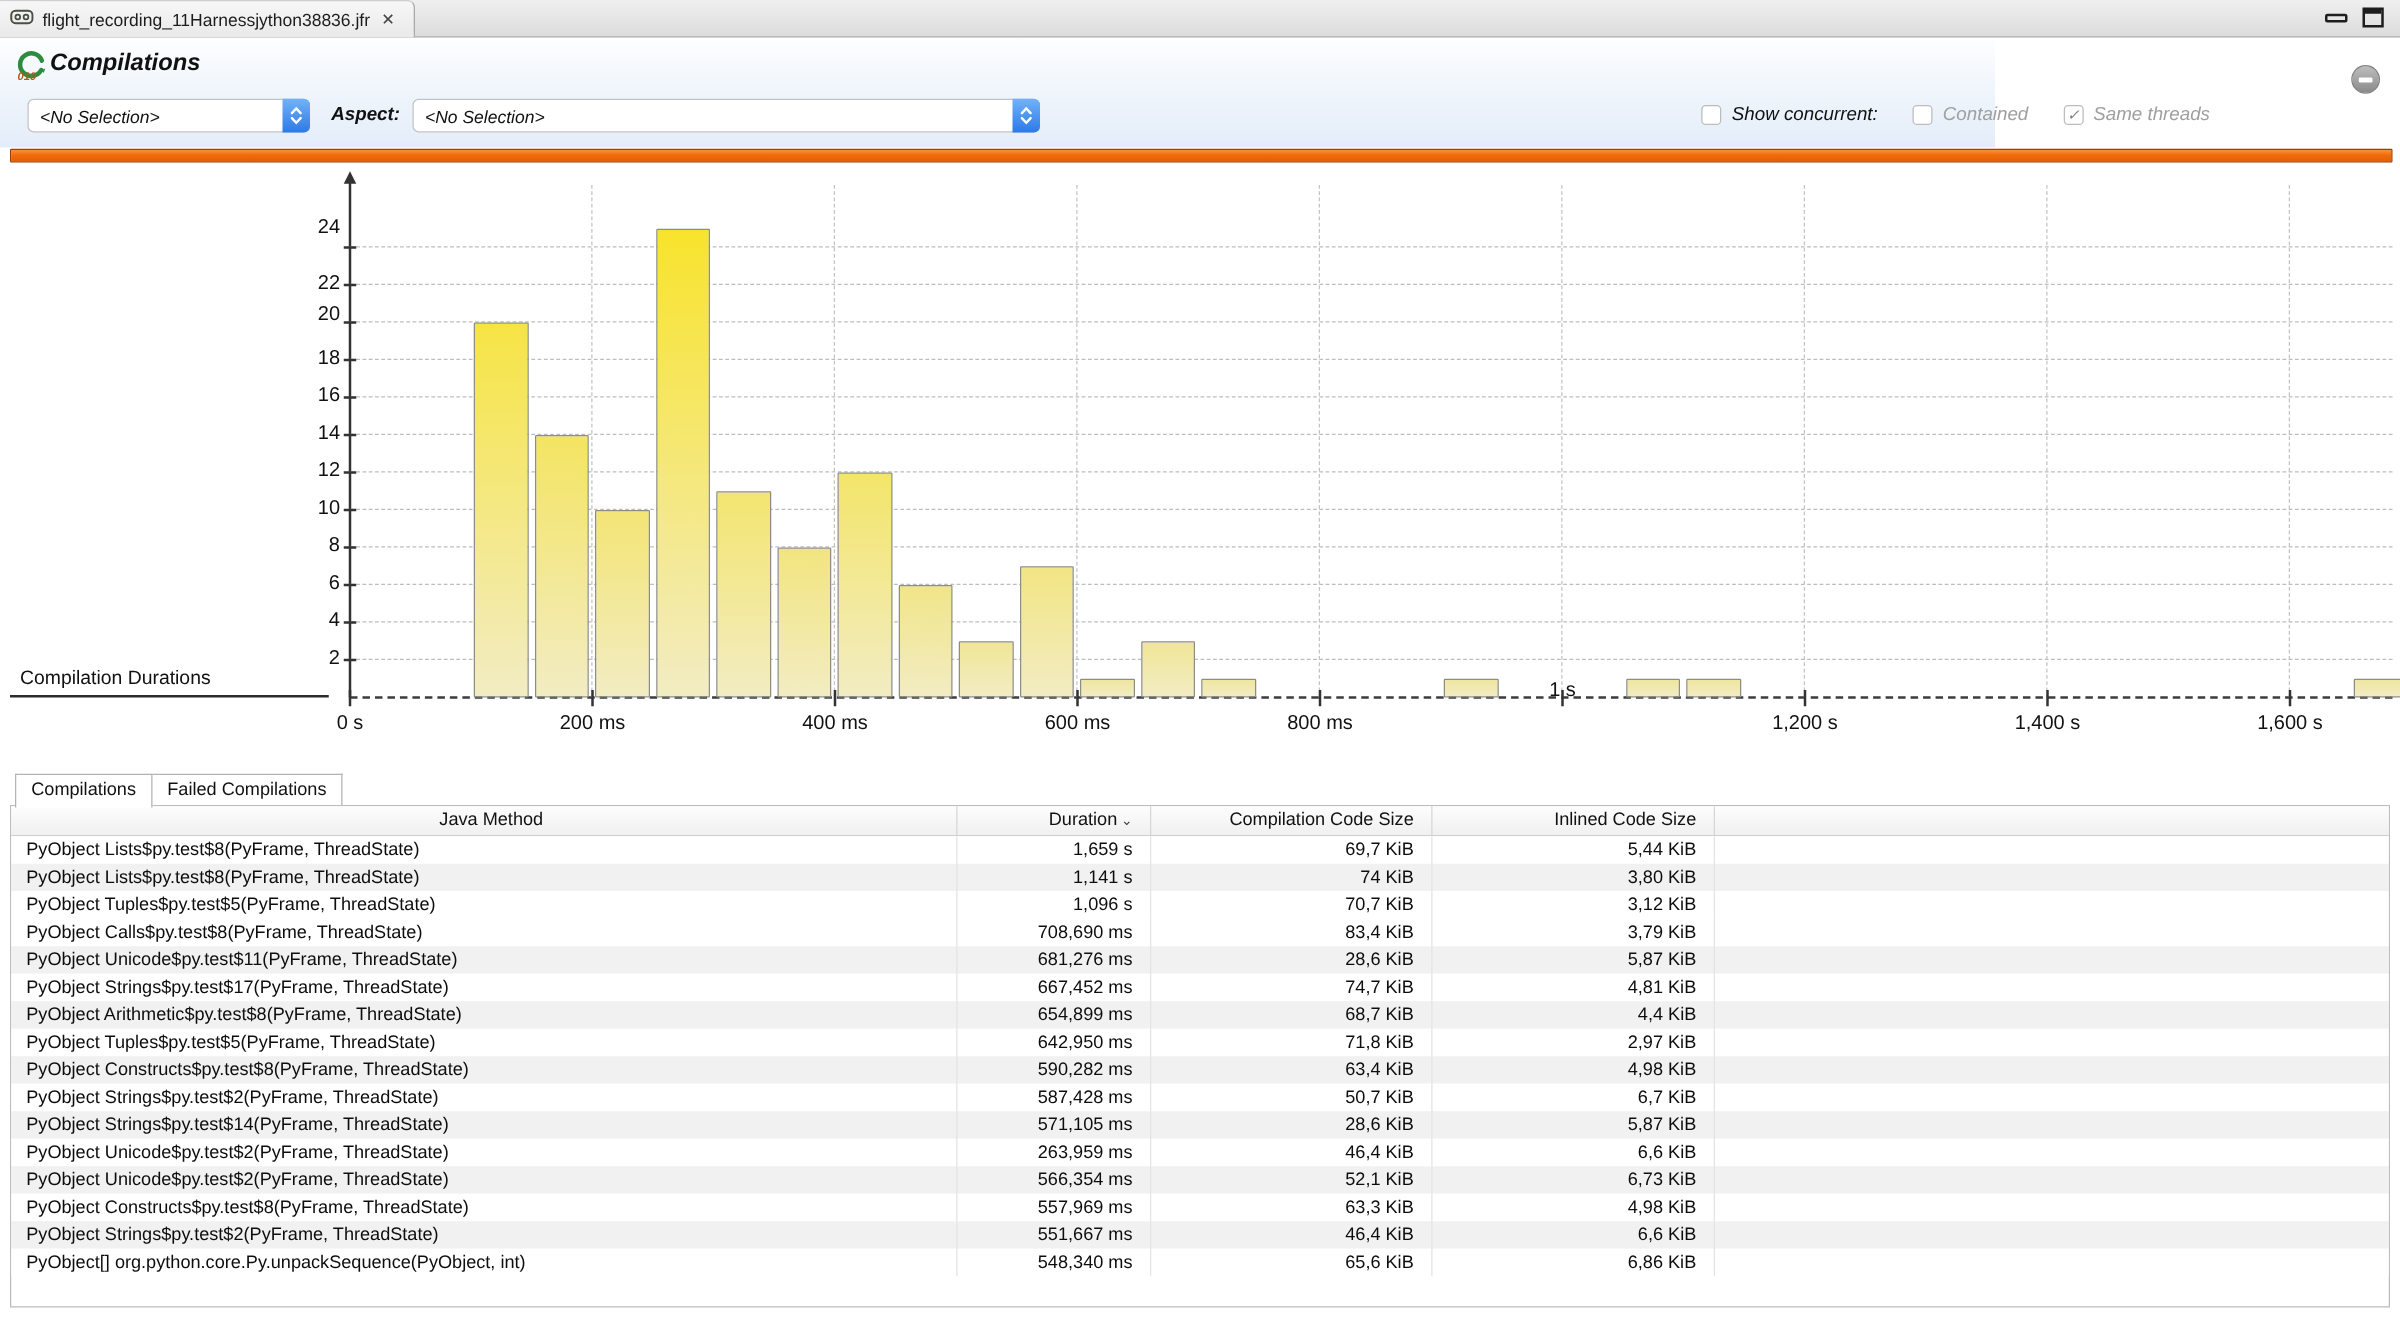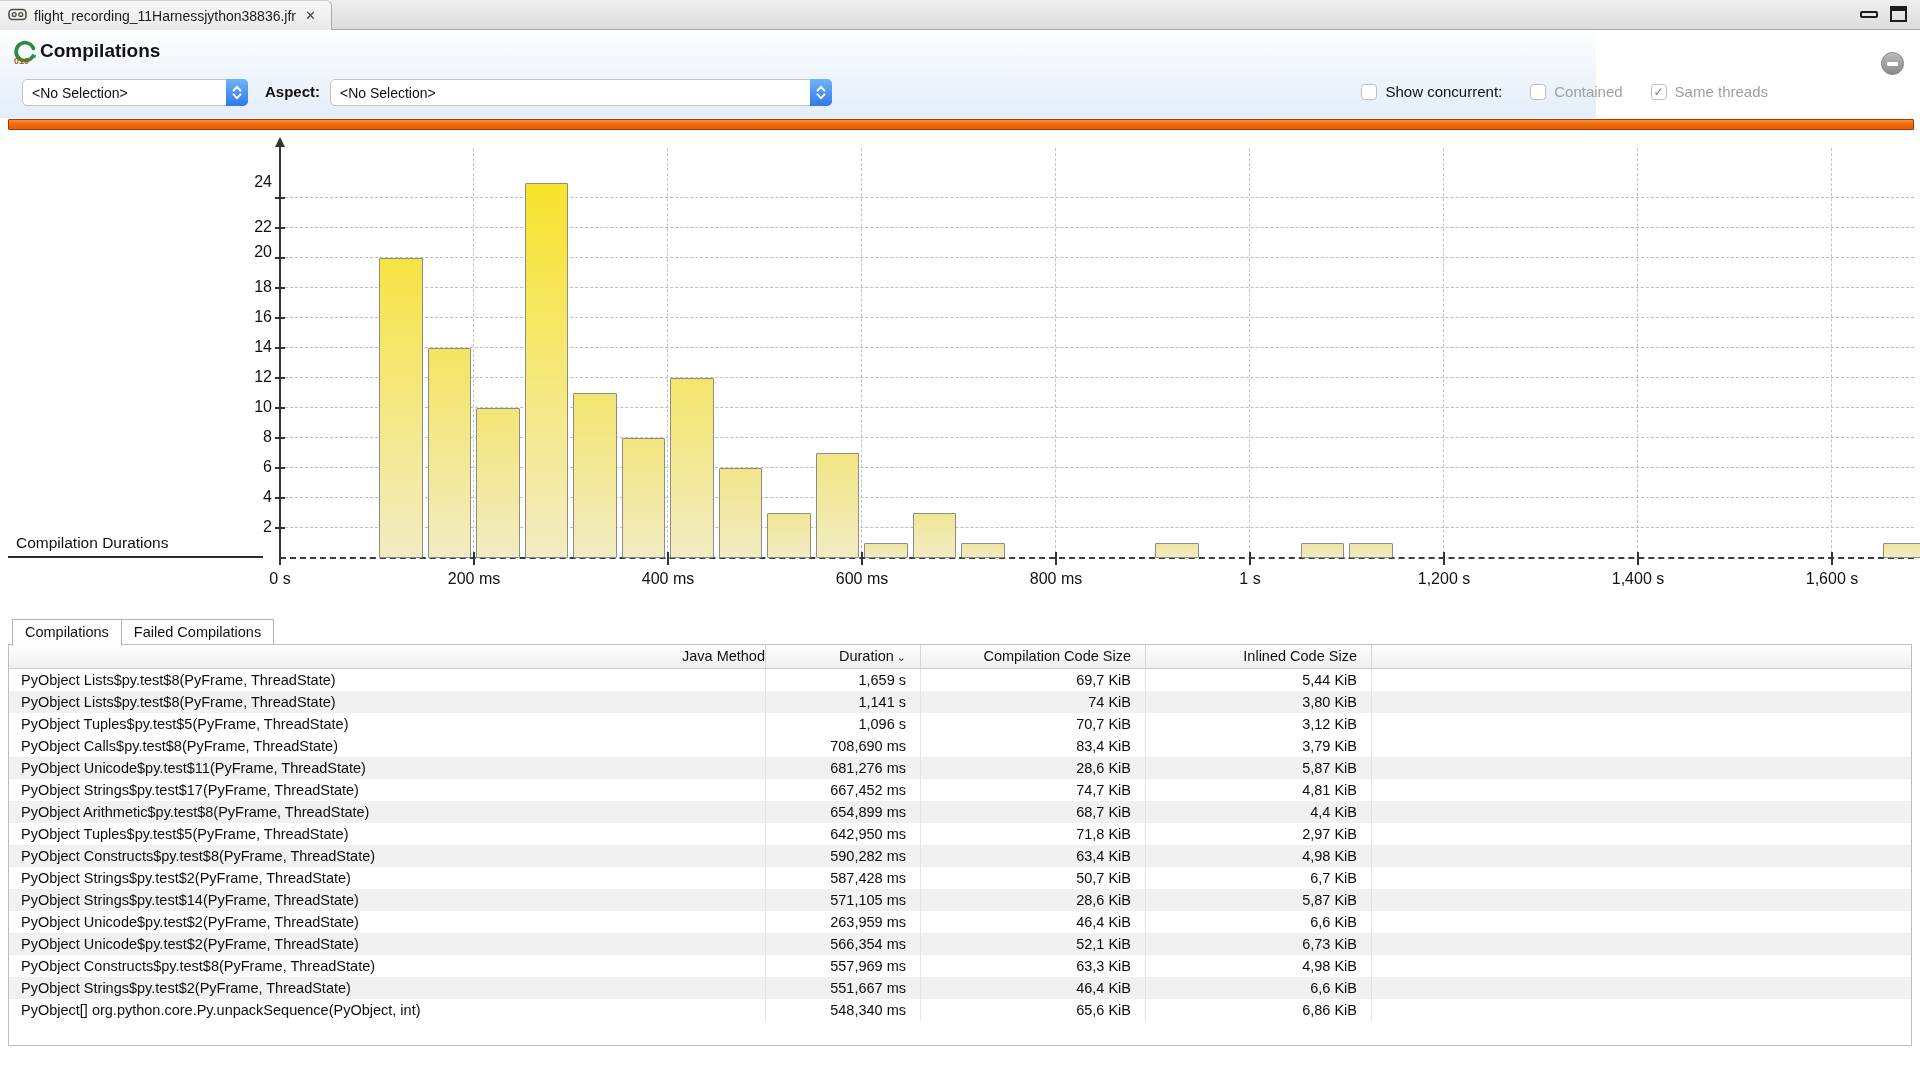--- a/index.html
+++ b/index.html
@@ -17,21 +17,21 @@
   .etab-label { font-size:14px; color:#1c1c1c; white-space:nowrap; }
   .etab-close { font-size:13px; color:#444; cursor:pointer; margin-left:2px; }
   .win-min { position:absolute; right:42px; top:11px; width:18px; height:7px;
              border:2px solid #1d1d1d; border-radius:2px; }
   .win-max { position:absolute; right:13px; top:6px; width:17px; height:16px;
              border:2px solid #1d1d1d; }
   .win-max:after { content:""; position:absolute; left:0; right:0; top:0; height:3px; background:#1d1d1d; }
 
   
   .band { position:absolute; left:0; top:31px; width:1596px; height:87px;
-          background:linear-gradient(#fdfeff, #eef4fb 55%, #e3edf9); }
+          background:linear-gradient(#fdfeff, #eef4fb 55%, #e3edf9);font-style:italic; }
   .hrow { position:absolute; left:0; top:4px; width:1920px; height:36px; }
   .comp-ico { position:absolute; left:12px; top:4px; }
   .page-title { position:absolute; left:40px; top:5px; font-size:19px; font-weight:bold; color:#111; }
   .collapse-btn { position:absolute; right:16px; top:17px; width:23px; height:23px; border-radius:50%;
                   background:linear-gradient(#bdbdbd,#8a8a8a); border:1px solid #828282; }
   .collapse-btn:after { content:""; position:absolute; left:5px; top:9px; width:11px; height:3.5px;
                         background:#fff; border-radius:1px; }
 
   .crow { position:absolute; left:0; top:48px; width:1920px; height:28px; }
   .dd { position:absolute; top:0; height:27px; background:#fff; border:1px solid #c3c3c3;
@@ -76,21 +76,21 @@
         background:#fff; border:1px solid #b3b3b3; border-bottom:none; }
   .t2 + .t2 { border-left:none; }
   .t2.active { height:27px; background:#fff; z-index:4; }
 
   
   .tablebox { position:absolute; left:8px; top:644px; width:1904px; height:402px;
               border:1px solid #bdbdbd; background:#fff; z-index:2; }
   .thead { display:grid; grid-template-columns:757px 155px 225px 226px 1fr; height:24px;
            background:linear-gradient(#fdfdfd,#f0f0f0); border-bottom:1px solid #cfcfcf; }
   .th { font-size:14.5px; color:#111; line-height:23px; border-right:1px solid #d6d6d6; white-space:nowrap; overflow:hidden; }
-  .th.c0 { padding-left:12px; text-align:right; }
+  .th.c0 { padding-left:12px; text-align:center; }
   .th.cr { text-align:right; padding-right:14px; }
   .th.cf { border-right:none; }
   .sort-ind { font-size:11px; color:#333; margin-left:3px; }
   .tbody { position:relative; }
   .trow { display:grid; grid-template-columns:757px 155px 225px 226px 1fr; height:22px; background:#fff; }
   .trow.alt { background:#f1f1f1; }
   .tcell { font-size:14.5px; color:#0d0d0d; line-height:22px; border-right:1px solid #e4e4e4;
            white-space:nowrap; overflow:hidden; }
   .tcell.c0 { padding-left:12px; }
   .tcell.c1, .tcell.c2, .tcell.c3 { text-align:right; padding-right:14px; }
@@ -215,21 +215,21 @@
       <div class="xtick" style="left: 667px; top: 420px;"></div>
       <div class="xlabel" style="left: 603px; top: 438px;">400 ms</div>
       <div class="vgrid" style="left: 861px; top: 16px; height: 410px;"></div>
       <div class="xtick" style="left: 861px; top: 420px;"></div>
       <div class="xlabel" style="left: 797px; top: 438px;">600 ms</div>
       <div class="vgrid" style="left: 1055px; top: 16px; height: 410px;"></div>
       <div class="xtick" style="left: 1055px; top: 420px;"></div>
       <div class="xlabel" style="left: 991px; top: 438px;">800 ms</div>
       <div class="vgrid" style="left: 1249px; top: 16px; height: 410px;"></div>
       <div class="xtick" style="left: 1249px; top: 420px;"></div>
-      <div class="xlabel" style="left: 1185px; top: 438px;">1 s</div>
+      <div class="xlabel" style="left: 1185px; top: 412px;">1 s</div>
       <div class="vgrid" style="left: 1443px; top: 16px; height: 410px;"></div>
       <div class="xtick" style="left: 1443px; top: 420px;"></div>
       <div class="xlabel" style="left: 1379px; top: 438px;">1,200 s</div>
       <div class="vgrid" style="left: 1637px; top: 16px; height: 410px;"></div>
       <div class="xtick" style="left: 1637px; top: 420px;"></div>
       <div class="xlabel" style="left: 1573px; top: 438px;">1,400 s</div>
       <div class="vgrid" style="left: 1831px; top: 16px; height: 410px;"></div>
       <div class="xtick" style="left: 1831px; top: 420px;"></div>
       <div class="xlabel" style="left: 1767px; top: 438px;">1,600 s</div>
       <div class="bar" style="left: 379px; top: 126px; width: 43.5px; height: 300px; background: linear-gradient(rgb(246, 228, 68), rgb(242, 236, 195));"></div>

